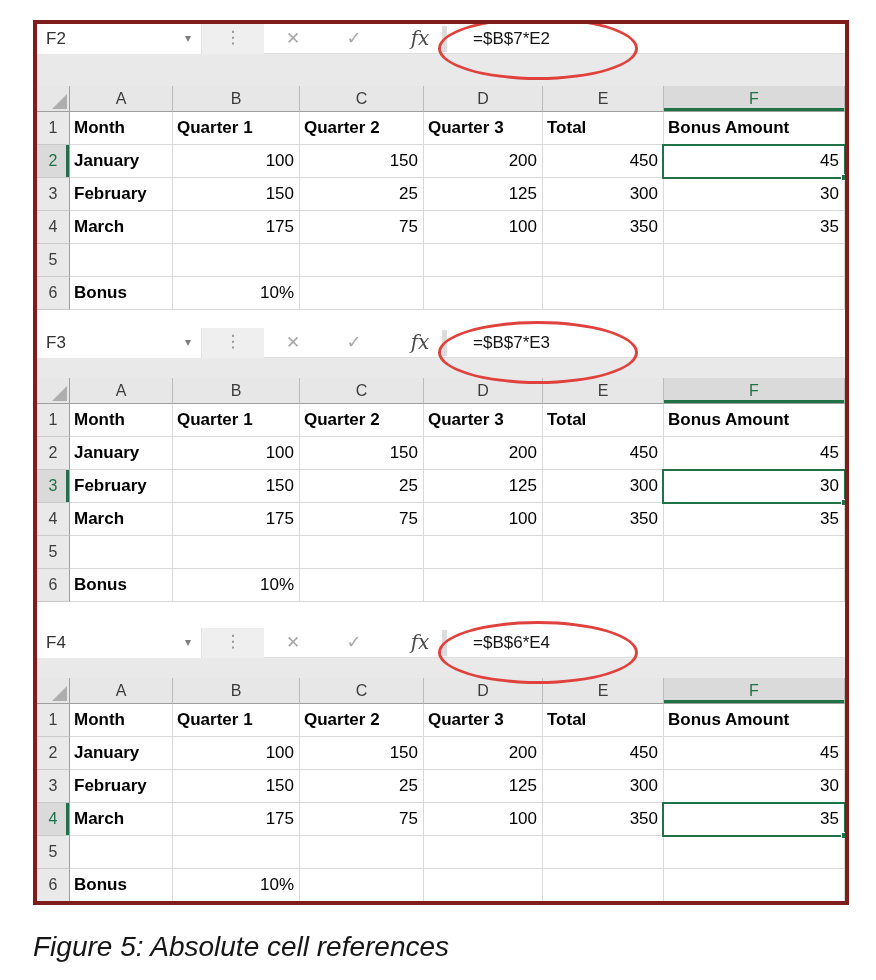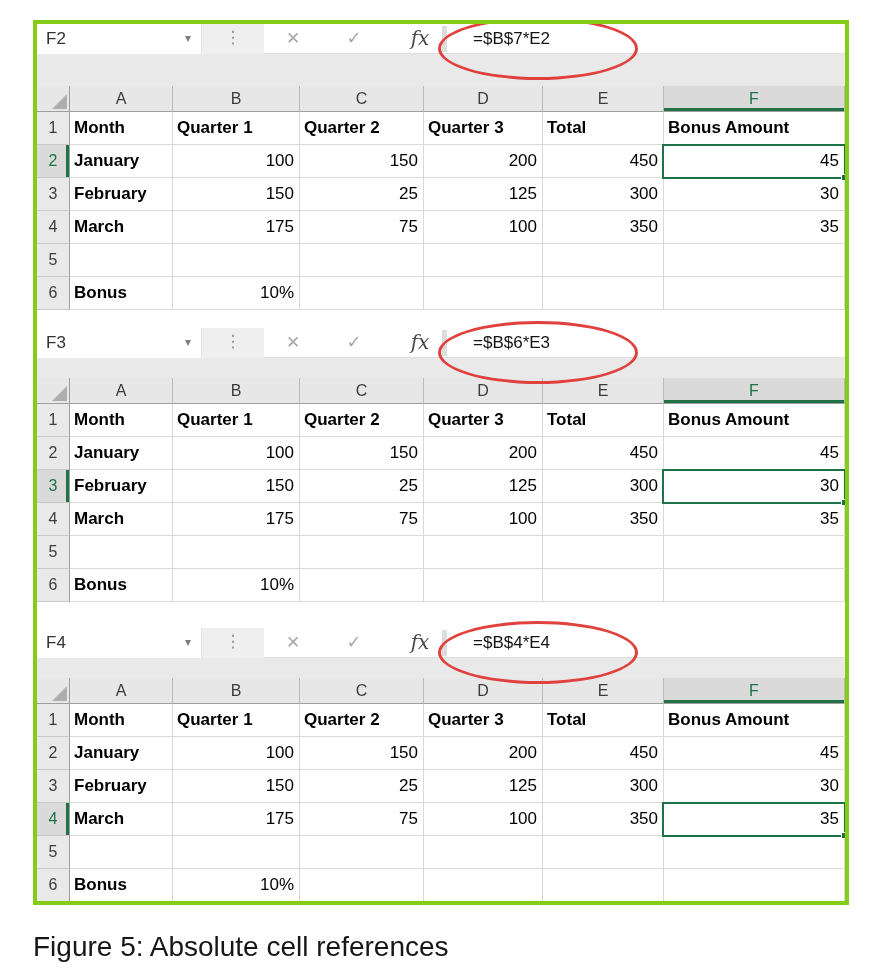--- a/index.html
+++ b/index.html
@@ -1,21 +1,21 @@
 <!DOCTYPE html>
 <html style="--green: #1E7245; --red: #E0413D;"><head>
 <meta charset="utf-8">
 <style>
   html,body{margin:0;padding:0;background:#fff;}
   body{width:876px;height:980px;position:relative;font-family:"Liberation Sans",sans-serif;overflow:hidden;}
   *{box-sizing:border-box;}
 
   .shot{
     position:absolute;left:33px;top:20px;width:816px;height:885px;
-    border:4px solid #84cc16;background:#fff;overflow:hidden;
+    border:4px solid #7f1d1d;background:#fff;overflow:hidden;
   }
   .panel{position:absolute;left:0;width:808px;}
 
   
   .fbar{position:absolute;left:0;top:0;width:808px;height:30px;background:#fff;border-bottom:1px solid #dedede;}
   .name-box{position:absolute;left:0;top:0;width:165px;height:30px;background:#fff;border-right:1px solid #e2e2e2;}
   .name-box .val{position:absolute;left:9px;top:0;line-height:29px;font-size:17px;color:#333;}
   .nb-drop{position:absolute;right:10px;top:0;line-height:29px;font-size:12px;color:#7e7e7e;}
   .splitter{position:absolute;left:165px;top:0;width:62px;height:30px;background:#efefef;text-align:center;}
   .splitter span{line-height:28px;font-size:17px;color:#8f8f8f;letter-spacing:0;}
@@ -44,21 +44,21 @@
   .cell{height:33px;border-right:1px solid #d9d9d9;border-bottom:1px solid #d9d9d9;
         font-size:17px;line-height:32px;color:#000;overflow:hidden;white-space:nowrap;}
   .cell.hd{font-weight:bold;padding-left:4px;}
   .cell.lab{font-weight:bold;padding-left:4px;}
   .cell.num{text-align:right;padding-right:5px;}
 
   .selection{position:absolute;left:625px;width:184px;height:35px;border:2px solid var(--green);z-index:5;}
   .fill-handle{position:absolute;right:-4px;bottom:-4px;width:7px;height:7px;background:var(--green);border:1px solid #fff;}
 
   
-  .caption{position:absolute;left:33px;top:931px;font-size:28px;color:#161616;}
+  .caption{position:absolute;left:33px;top:931px;font-size:28px;font-style:italic;color:#161616;}
 </style>
 </head>
 <body>
 
 <div class="shot" id="shot">
     <div class="panel" style="top: 0px; height: 286px;">
     <div class="fbar">
       <div class="name-box">
         <span class="val">F2</span>
         <span class="nb-drop">▾</span>
@@ -151,21 +151,21 @@
         <span class="val">F3</span>
         <span class="nb-drop">▾</span>
       </div>
       <div class="splitter">
         <span>⋮</span>
       </div>
       <div class="fbtn btn-cancel"><span>✕</span></div>
       <div class="fbtn btn-enter"><span>✓</span></div>
       <div class="fbtn btn-fx"><span>fx</span></div>
       <div class="fsep"></div>
-      <span class="formula-text">=$B$6*E3</span>
+      <span class="formula-text">=$B$7*E3</span>
       <div class="ellipse"></div>
     </div>
     <div class="gray-band" style="height: 20px;"></div>
     <div class="grid" style="top: 50px;">
         <div class="hrow">
           <div class="corner">
             <div class="tri"></div>
           </div>
           <div class="chead" style="width: 103px;">A</div>
           <div class="chead" style="width: 127px;">B</div>
@@ -239,21 +239,21 @@
         <span class="val">F4</span>
         <span class="nb-drop">▾</span>
       </div>
       <div class="splitter">
         <span>⋮</span>
       </div>
       <div class="fbtn btn-cancel"><span>✕</span></div>
       <div class="fbtn btn-enter"><span>✓</span></div>
       <div class="fbtn btn-fx"><span>fx</span></div>
       <div class="fsep"></div>
-      <span class="formula-text">=$B$4*E4</span>
+      <span class="formula-text">=$B$6*E4</span>
       <div class="ellipse"></div>
     </div>
     <div class="gray-band" style="height: 20px;"></div>
     <div class="grid" style="top: 50px;">
         <div class="hrow">
           <div class="corner">
             <div class="tri"></div>
           </div>
           <div class="chead" style="width: 103px;">A</div>
           <div class="chead" style="width: 127px;">B</div>

